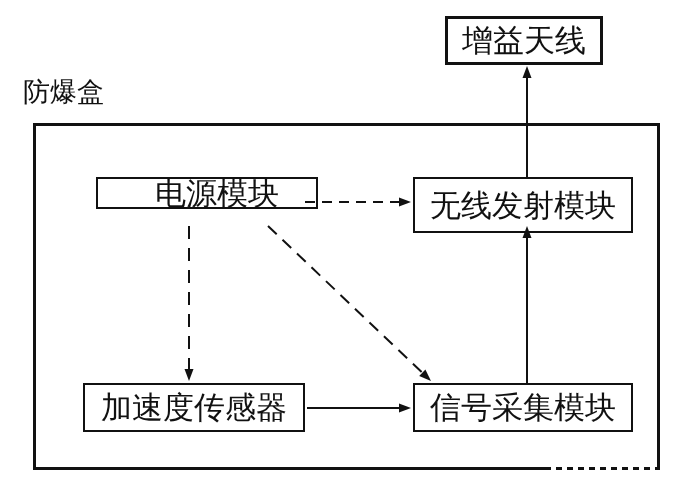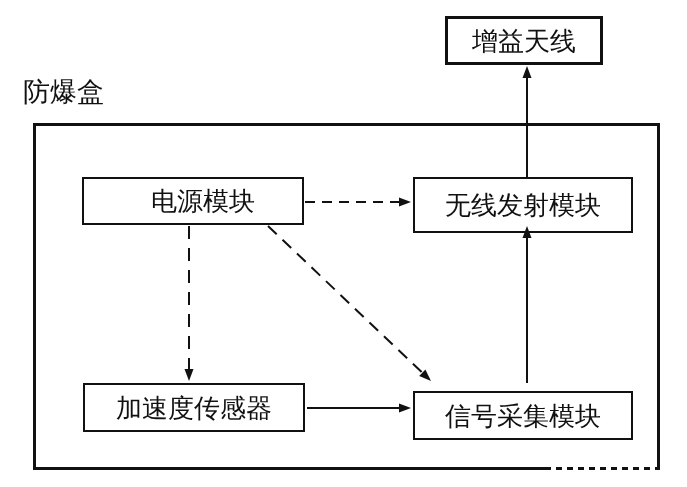--- a/index.html
+++ b/index.html
@@ -5,27 +5,27 @@
   :root { --ink:#111111; --bg:#ffffff; }
   html,body { margin:0; padding:0; background:var(--bg); }
   .stage {
     position:relative; width:687px; height:487px; background:var(--bg);
     font-family:"DejaVu Serif","Liberation Serif",serif; color:var(--ink);
     overflow:hidden;
   }
   .node {
     position:absolute; display:flex; align-items:center; justify-content:center;
     border:2px solid var(--ink); box-sizing:border-box; background:var(--bg);
-    font-size:26px; line-height:1; white-space:nowrap;
+    font-size:31px; line-height:1; white-space:nowrap;
   }
   .node-antenna  { left:445px; top:16px;  width:158px; height:49px; border-width:3px; }
-  .node-power    { left:82px;  top:177px; width:222px; height:48px;padding-left:20px; }
+  .node-power    { left:96px;  top:177px; width:222px; height:32px;padding-left:20px; }
   .node-wireless { left:413px; top:177px; width:220px; height:56px; }
   .node-accel    { left:83px;  top:383px; width:222px; height:49px; }
-  .node-signal   { left:413px; top:383px; width:220px; height:49px;margin-top:8px; }
+  .node-signal   { left:413px; top:383px; width:220px; height:49px; }
   .outer-box {
     position:absolute; left:33px; top:123px; width:627px; height:347px;
     border:3px solid var(--ink); box-sizing:border-box; background:transparent;
   }
   .outer-label { position:absolute; left:23px; top:76px; font-size:27px; line-height:1.2; }
   .edges { position:absolute; left:0; top:0; width:687px; height:487px; pointer-events:none; }
   .artifact { position:absolute; left:545px; top:465px; width:112px; height:9px; background:var(--bg); }
   .artifact::after {
     content:""; position:absolute; left:0; top:2px; height:3px; width:100%;
     background:repeating-linear-gradient(90deg, var(--ink) 0 6px, transparent 6px 11px);

